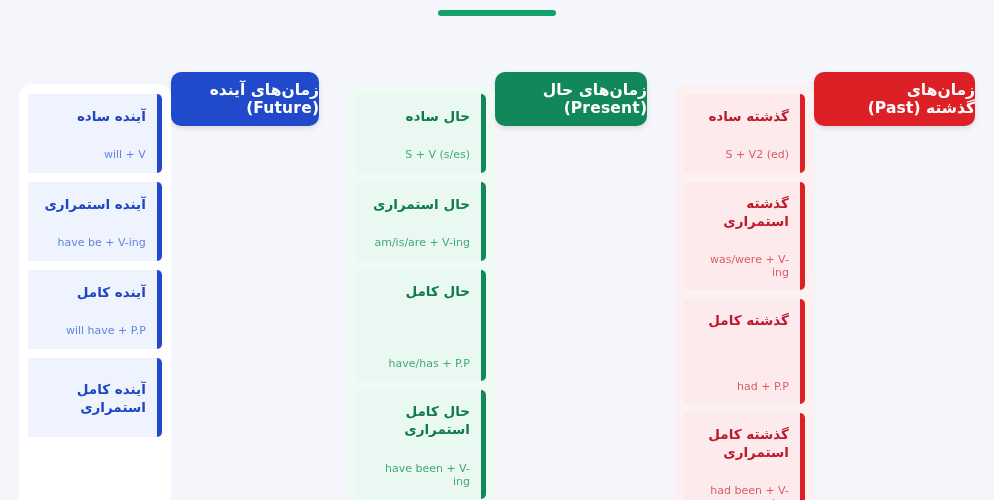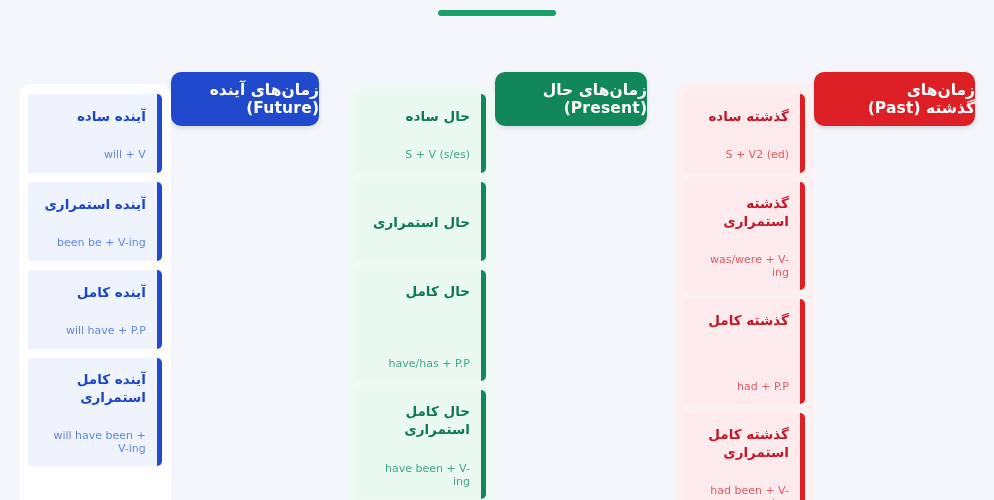--- a/index.html
+++ b/index.html
@@ -134,20 +134,21 @@
       <div class="col-header" style="background: rgb(18, 135, 90);">زمان‌های حال (Present)</div>
       <div class="col-body" style="background: rgb(239, 250, 244);">
         <div class="tense-card" style="background: rgb(233, 248, 240);">
           <span class="edge" style="background: rgb(18, 135, 90);"></span>
           <div class="tense-title" style="color: rgb(15, 122, 81);">حال ساده</div>
           <div class="tense-formula" style="color: rgb(59, 163, 123);">S + V (s/es)</div>
         </div>
         <div class="tense-card" style="background: rgb(233, 248, 240);">
           <span class="edge" style="background: rgb(18, 135, 90);"></span>
           <div class="tense-title" style="color: rgb(15, 122, 81);">حال استمراری</div>
+          <div class="tense-formula" style="color: rgb(59, 163, 123);">am/is/are + V-ing</div>
         </div>
         <div class="tense-card" style="background: rgb(233, 248, 240); gap: 34px;">
           <span class="edge" style="background: rgb(18, 135, 90);"></span>
           <div class="tense-title" style="color: rgb(15, 122, 81);">حال کامل</div>
           <div class="tense-formula" style="color: rgb(59, 163, 123);">have/has + P.P</div>
         </div>
         <div class="tense-card" style="background: rgb(233, 248, 240);">
           <span class="edge" style="background: rgb(18, 135, 90);"></span>
           <div class="tense-title" style="color: rgb(15, 122, 81);">حال کامل استمراری</div>
           <div class="tense-formula" style="color: rgb(59, 163, 123);">have been + V-ing</div>
@@ -158,27 +159,26 @@
       <div class="col-header" style="background: rgb(32, 73, 204);">زمان‌های آینده (Future)</div>
       <div class="col-body" style="background: rgb(255, 255, 255);">
         <div class="tense-card" style="background: rgb(238, 243, 254);">
           <span class="edge" style="background: rgb(32, 73, 204);"></span>
           <div class="tense-title" style="color: rgb(29, 70, 196);">آینده ساده</div>
           <div class="tense-formula" style="color: rgb(90, 127, 221);">will + V</div>
         </div>
         <div class="tense-card" style="background: rgb(238, 243, 254);">
           <span class="edge" style="background: rgb(32, 73, 204);"></span>
           <div class="tense-title" style="color: rgb(29, 70, 196);">آینده استمراری</div>
-          <div class="tense-formula" style="color: rgb(90, 127, 221);">been be + V-ing</div>
+          <div class="tense-formula" style="color: rgb(90, 127, 221);">have be + V-ing</div>
         </div>
         <div class="tense-card" style="background: rgb(238, 243, 254);">
           <span class="edge" style="background: rgb(32, 73, 204);"></span>
           <div class="tense-title" style="color: rgb(29, 70, 196);">آینده کامل</div>
           <div class="tense-formula" style="color: rgb(90, 127, 221);">will have + P.P</div>
         </div>
         <div class="tense-card" style="background: rgb(238, 243, 254);">
           <span class="edge" style="background: rgb(32, 73, 204);"></span>
           <div class="tense-title" style="color: rgb(29, 70, 196);">آینده کامل استمراری</div>
-          <div class="tense-formula" style="color: rgb(90, 127, 221);">will have been + V-ing</div>
         </div>
       </div>
     </div>
   </div>
 
 </body></html>

